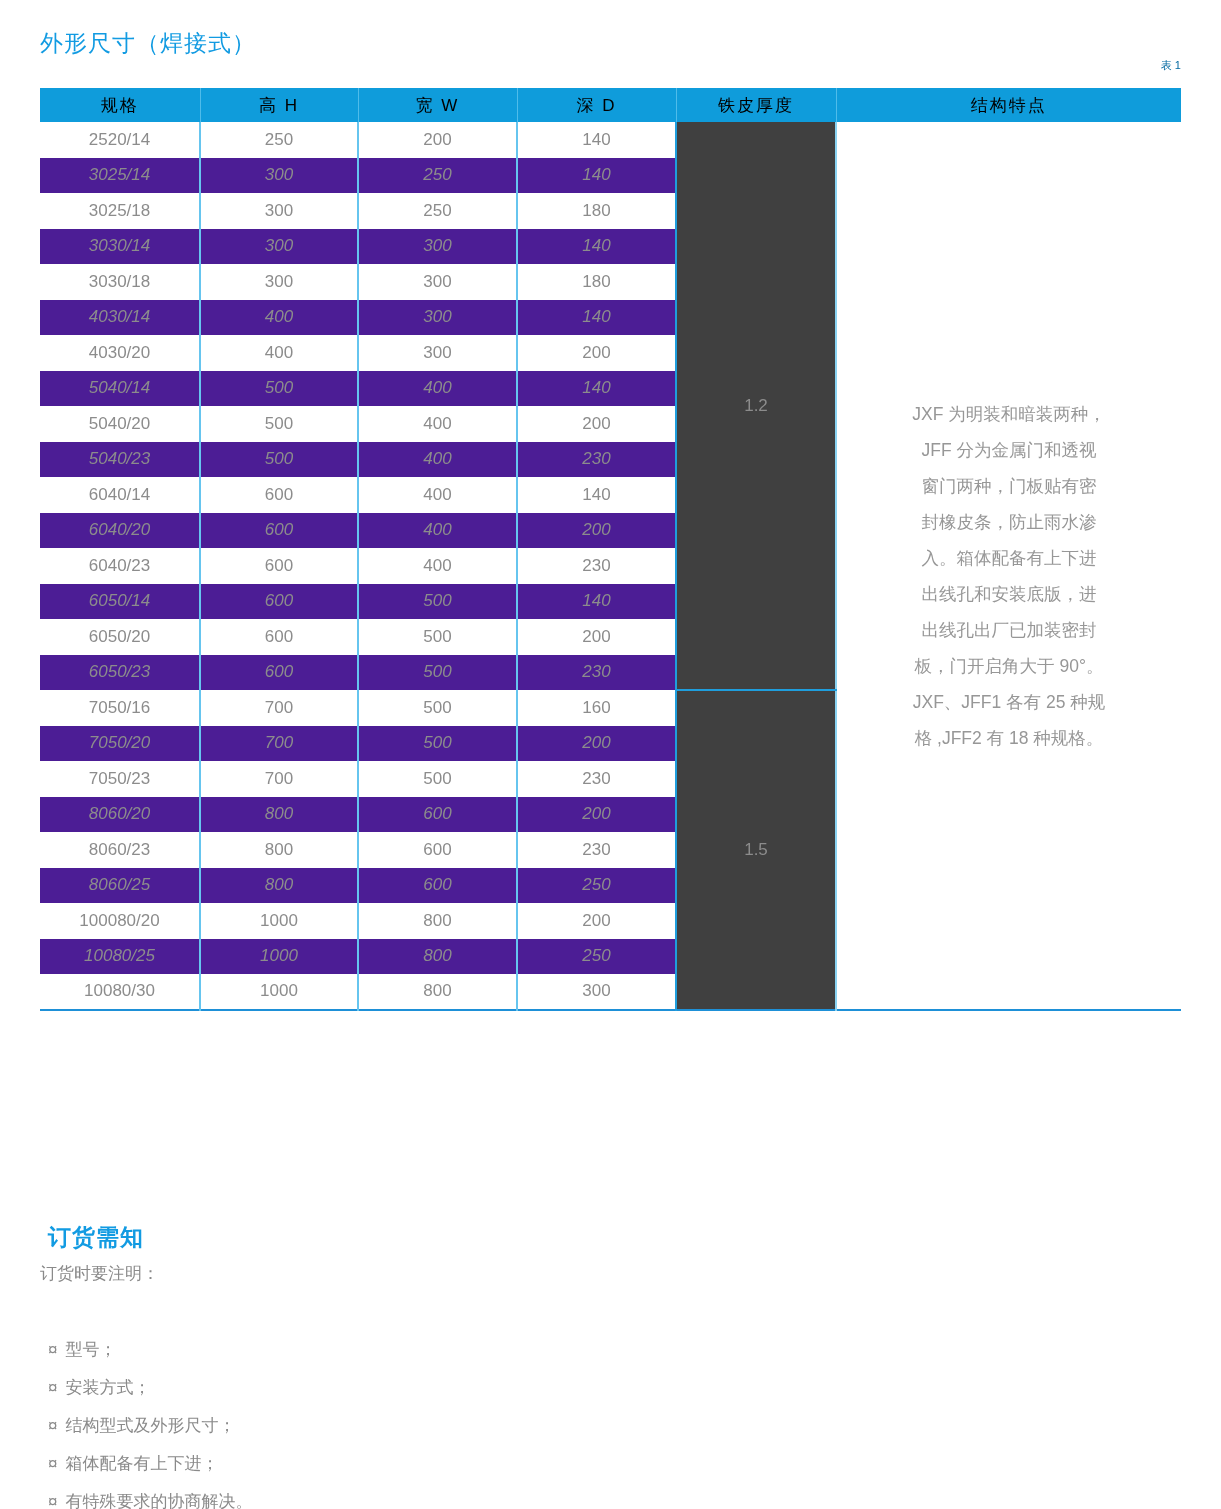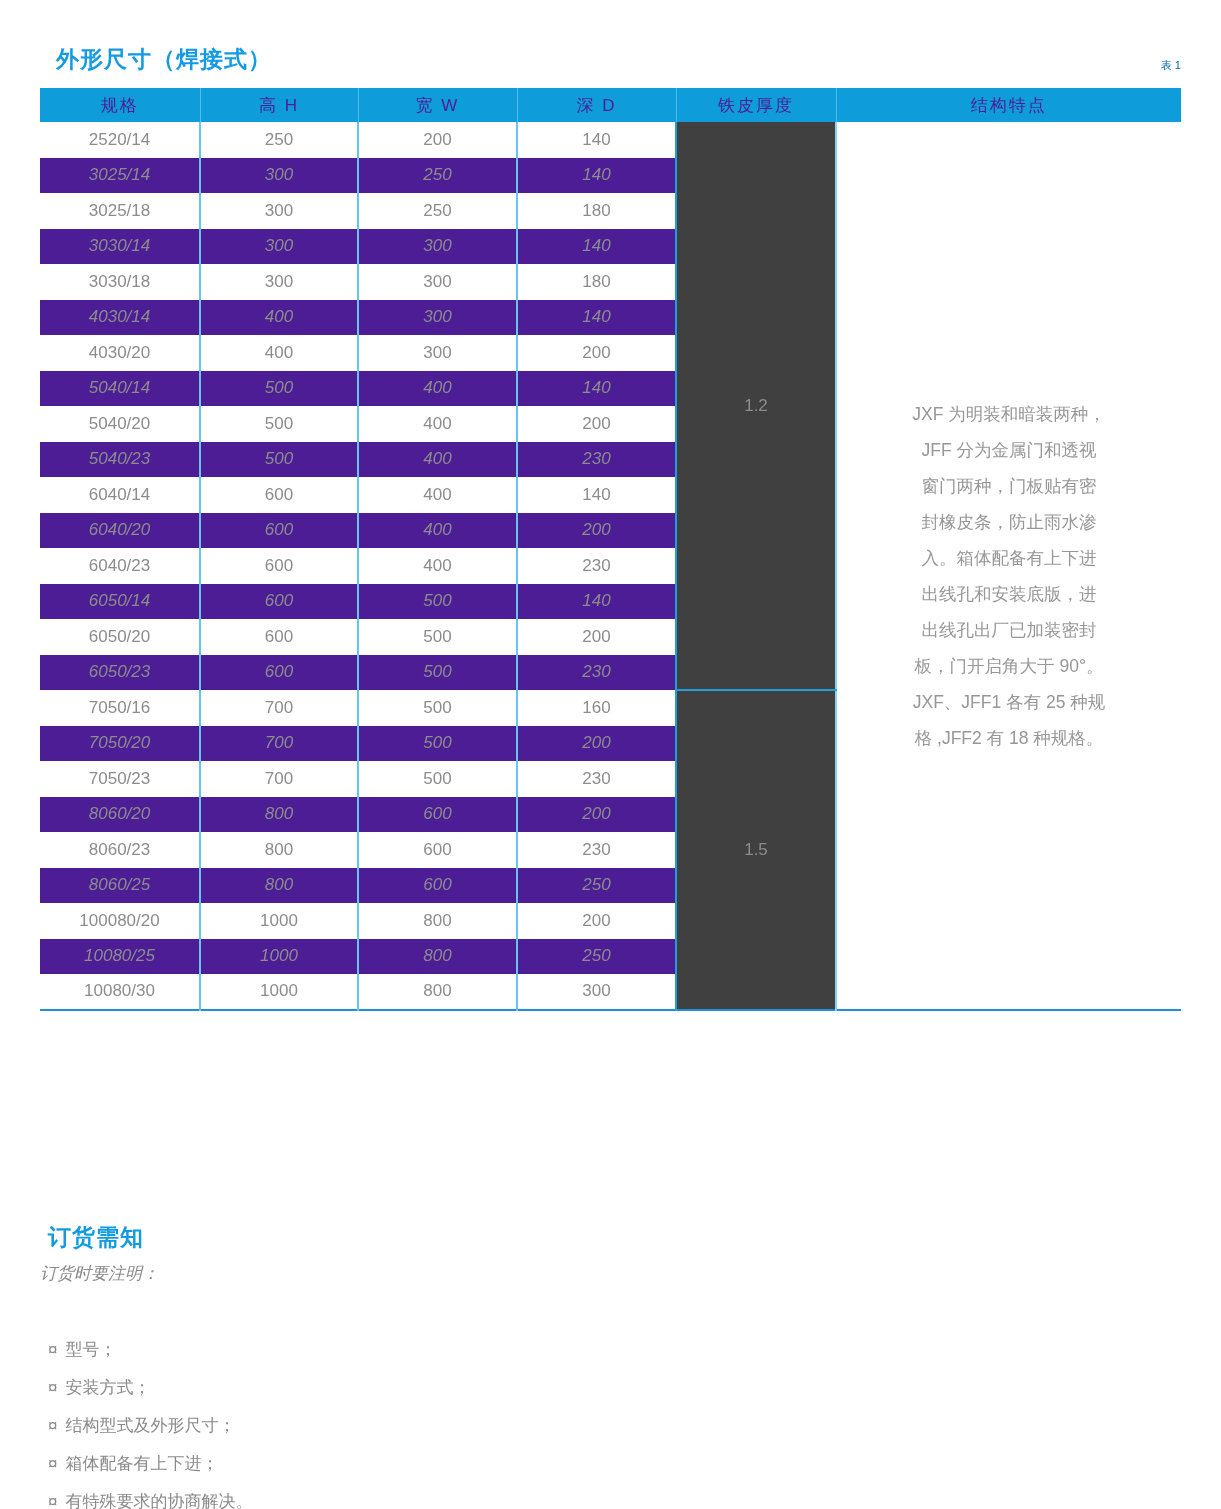--- a/index.html
+++ b/index.html
@@ -5,35 +5,35 @@
   * { box-sizing: border-box; }
   html, body { margin: 0; padding: 0; background: #ffffff; }
   body {
     width: 1221px; height: 1509px; position: relative;
     font-family: "Liberation Sans", "DejaVu Sans", sans-serif;
     -webkit-font-smoothing: antialiased;
   }
   .page { position: relative; width: 1221px; height: 1509px; overflow: hidden; background:#fff; }
 
   .page-title {
-    position: absolute; left: 40px; top: 28px; margin: 16px;
-    font-size: 23px; font-weight: bold; color: #129be2; letter-spacing: 1px;
+    position: absolute; left: 40px; top: 28px; margin: 0;
+    font-size: 23px; font-weight: normal; color: #129be2; letter-spacing: 1px;
   }
   .table-label {
     position: absolute; right: 40px; top: 58px;
     font-size: 11px; color: #0369a1;
   }
 
   table.dim-table {
     position: absolute; left: 40px; top: 88px; width: 1141px;
     border-collapse: collapse; table-layout: fixed;
     border-bottom: 2px solid #1e90d7;
   }
   .dim-table thead th {
-    background: #0f9cdb; color: #4c1d95; height: 34px;
+    background: #0f9cdb; color: #000000; height: 34px;
     font-weight: normal; font-size: 17px; letter-spacing: 2px;
     border-right: 1px solid #4fbcea; padding: 0; text-align: center;
   }
   .dim-table thead th:last-child { border-right: none; }
 
   .dim-table tbody td {
     height: 35.5px; padding: 0; text-align: center;
     font-size: 17px; color: #8c8c8c; background: #ffffff;
   }
   .dim-table td.c1, .dim-table td.c2, .dim-table td.c3 {
@@ -60,21 +60,21 @@
     font-size: 17px; color: #8a8a8a;
   }
   .note .note-label { margin-right: 12px; }
 
   .section-title {
     position: absolute; left: 40px; top: 1214px; margin: 8px;
     font-size: 23px; font-weight: bold; color: #129be2; letter-spacing: 1px;
   }
   .order-intro {
     position: absolute; left: 40px; top: 1262px;
-    font-size: 17px; color: #8a8a8a; font-style: italic;
+    font-size: 17px; color: #8a8a8a;
   }
   ul.order-list {
     position: absolute; left: 40px; top: 1323px; margin: 8px; padding: 0;
     list-style: none;
   }
   ul.order-list li {
     height: 38px; line-height: 38px; font-size: 17px; color: #8a8a8a;
   }
   ul.order-list .bullet { margin-right: 8px; color: #8a8a8a; }
 </style>

